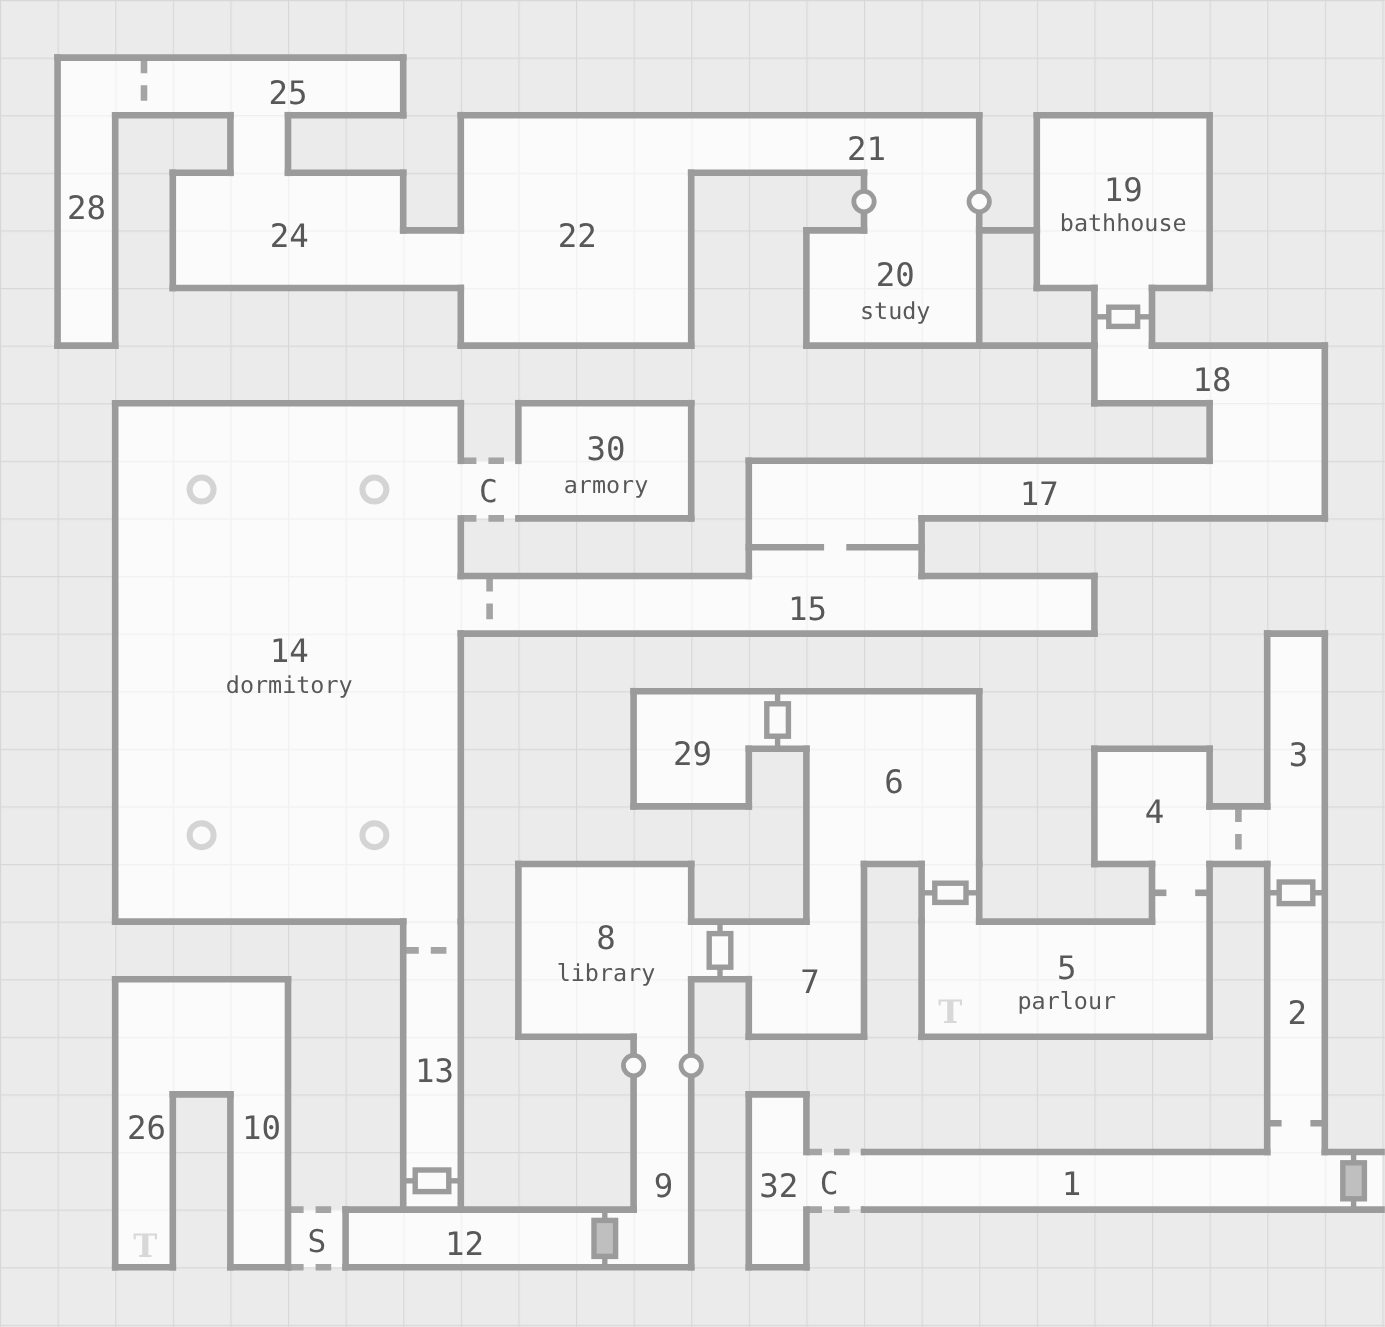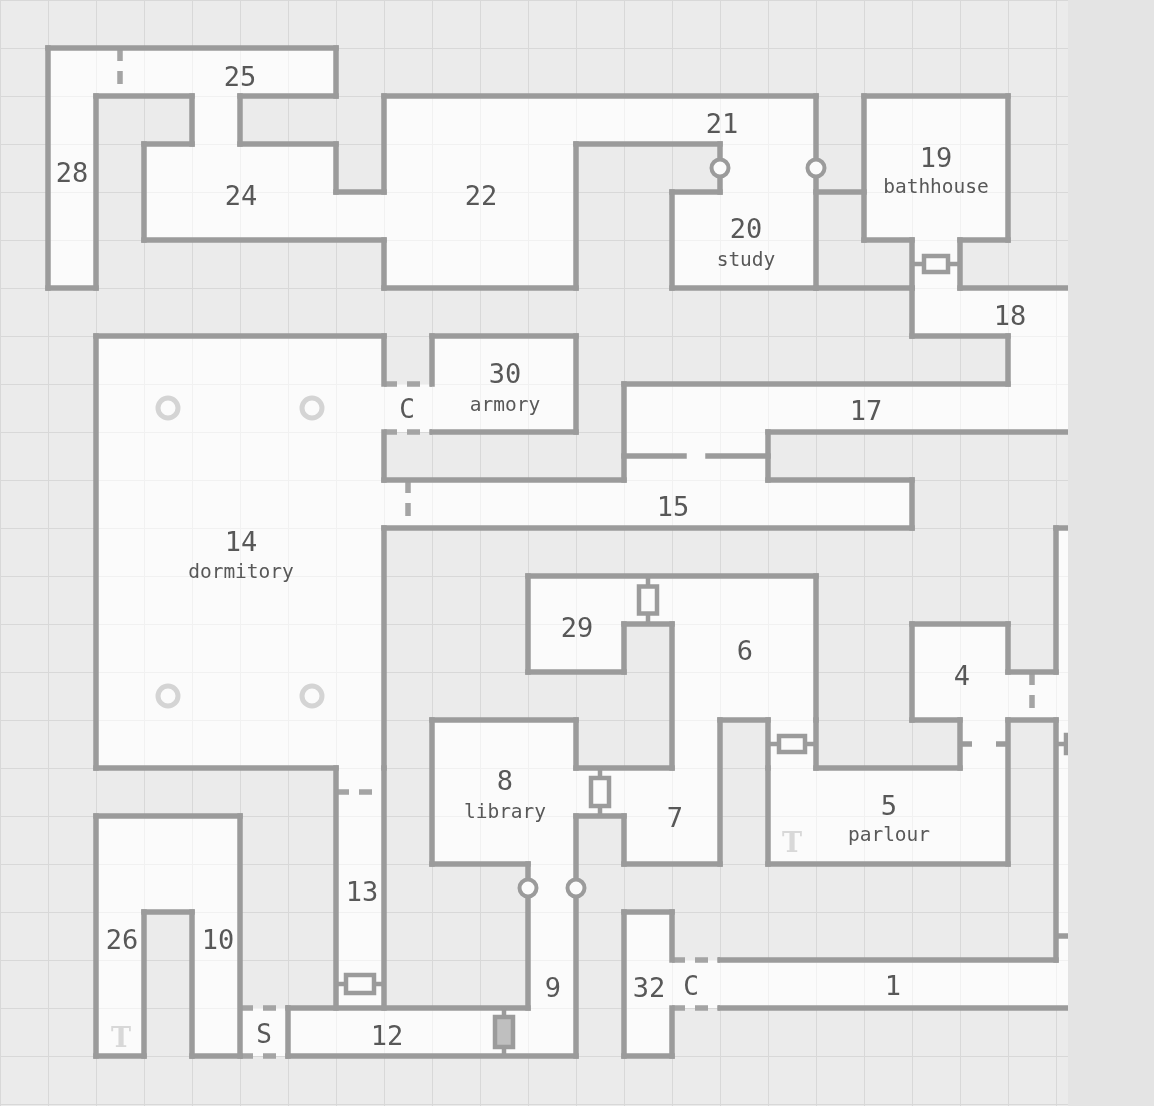--- a/index.html
+++ b/index.html
@@ -1,18 +1,18 @@
 <!DOCTYPE html>
 <html><head>
 <meta charset="utf-8">
 <style>
   html, body { margin: 0; padding: 0; background: #e4e4e4; }
   .map-viewport {
     position: relative;
-    width: 1068px;
+    width: 1154px;
     height: 1106px;
     overflow: hidden;
     font-family: "DejaVu Sans Mono", monospace;
   }
   svg { display: block; }
   text { user-select: none; }
 </style>
 </head>
 <body>
 

